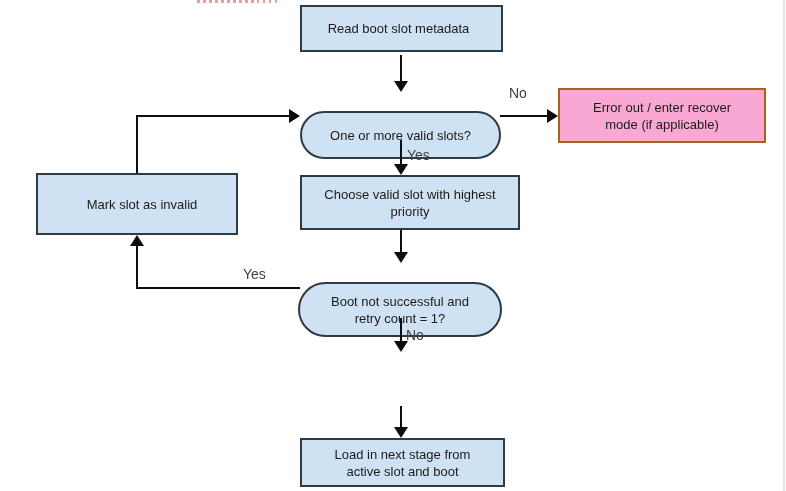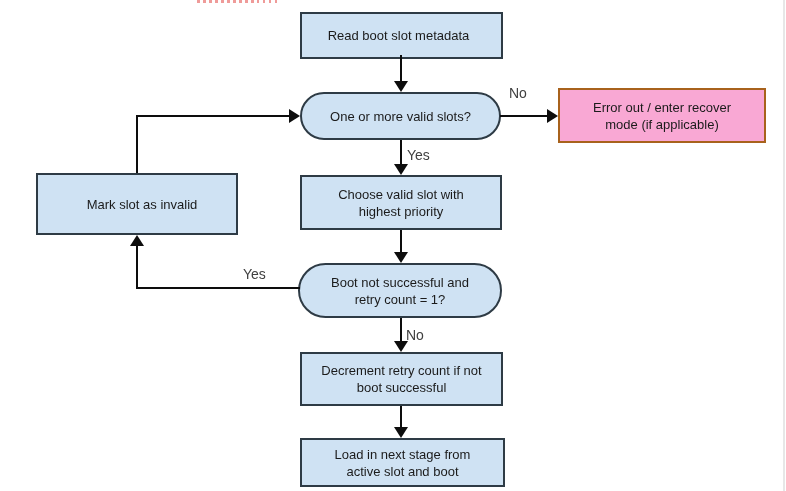--- a/index.html
+++ b/index.html
@@ -22,21 +22,21 @@
     border: 2px solid #2e3b45;
     color: #1b1b1b;
     font-size: 13px;
     line-height: 17px;
     display: flex;
     align-items: center;
     justify-content: center;
     text-align: center;
     padding: 0 18px;
   }
-  .stadium { border-radius: 28px; }
+  .stadium { border-radius: 28px; margin-top: 19px; }
   .orange {
     background: #f9a8d4;
     border-color: #a8621c;
   }
   
   .line {
     position: absolute;
     background: #0d0d0d;
   }
   
@@ -68,33 +68,32 @@
   }
 </style>
 </head>
 <body>
 
 <div class="canvas">
 
   <div class="red-dashes"></div>
   <div class="right-edge"></div>
 
-  <div class="node" style="left:300px; top:12px; width:203px; height:47px;padding-left:12px;">Read boot slot metadata</div>
+  <div class="node" style="left:300px; top:5px; width:203px; height:47px;padding-left:12px;">Read boot slot metadata</div>
 
   <div class="node stadium" style="left:300px; top:92px; width:201px; height:48px;">One or more valid slots?</div>
 
   <div class="node orange" style="left:558px; top:88px; width:208px; height:55px;">Error out / enter recover mode (if applicable)</div>
 
-  <div class="node" style="left:300px; top:175px; width:202px; height:55px;">Choose valid slot with highest priority</div>
+  <div class="node" style="left:300px; top:175px; width:220px; height:55px;">Choose valid slot with highest priority</div>
 
   <div class="node" style="left:36px; top:173px; width:202px; height:62px;padding-left:28px;">Mark slot as invalid</div>
 
   <div class="node stadium" style="left:298px; top:263px; width:204px; height:55px;">Boot not successful and retry count = 1?</div>
 
-  <div class="node" style="left:300px; top:352px; width:203px; height:54px;">Decrement retry count if not boot successful</div>
 
   <div class="node" style="left:300px; top:438px; width:205px; height:49px;">Load in next stage from active slot and boot</div>
 
   <div class="line" style="left:400px; top:55px; width:2px; height:28px;"></div>
   <div class="arr arr-down" style="left:394px; top:81px;"></div>
 
   <div class="line" style="left:500px; top:115px; width:48px; height:2px;"></div>
   <div class="arr arr-right" style="left:547px; top:109px;"></div>
   <div class="edge-label" style="left:509px; top:85px;">No</div>
 

